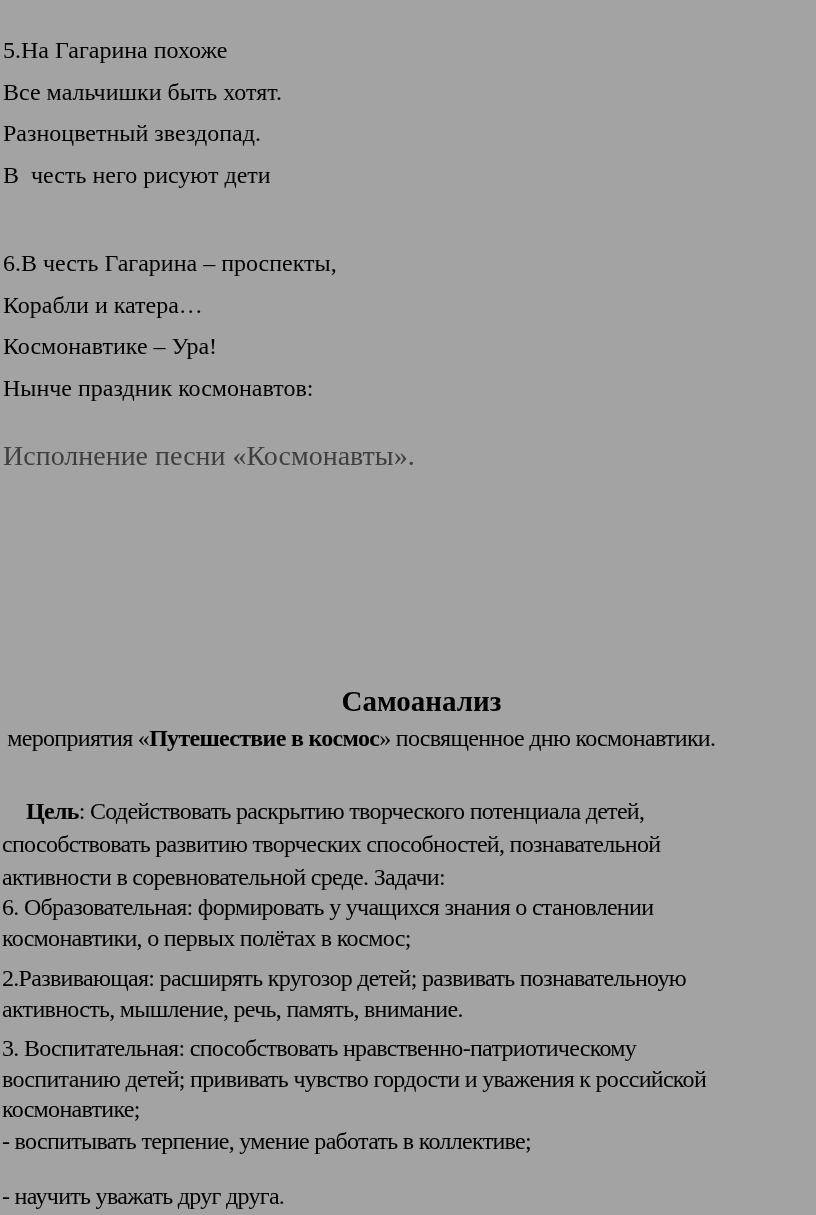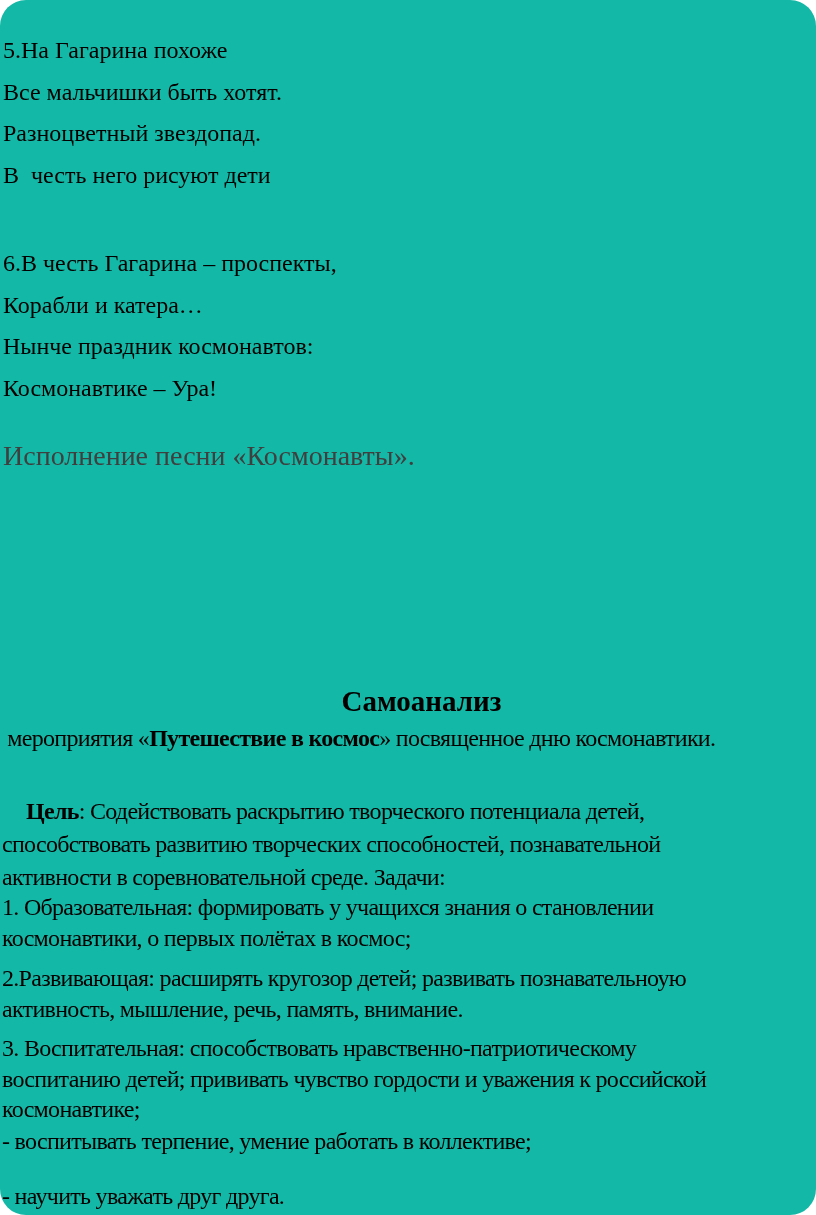--- a/index.html
+++ b/index.html
@@ -4,25 +4,24 @@
 <style>
   html, body {
     margin: 0;
     padding: 0;
     background: #ffffff;
   }
   .page {
     position: relative;
     width: 816px;
     height: 1215px;
-    background: #14b8a6;
+    background: #a3a3a3;
     color: #000000;
     font-family: "Liberation Serif", "DejaVu Serif", serif;
     overflow: hidden;
-    border-radius: 26px;
   }
   
   .poem-block {
     position: absolute;
     left: 3px;
     right: 10px;
     font-size: 24px;
   }
   .poem-block .line {
     line-height: 41.5px;
@@ -79,40 +78,40 @@
   <div class="poem-block" id="stanza-5">
       <div class="line">5.На Гагарина похоже</div>
       <div class="line">Все мальчишки быть хотят.</div>
       <div class="line">Разноцветный звездопад.</div>
       <div class="line">В  честь него рисуют дети</div>
     </div>
 
   <div class="poem-block" id="stanza-6">
       <div class="line">6.В честь Гагарина – проспекты,</div>
       <div class="line">Корабли и катера…</div>
+      <div class="line">Космонавтике – Ура!</div>
       <div class="line">Нынче праздник космонавтов:</div>
-      <div class="line">Космонавтике – Ура!</div>
     </div>
 
   <div id="song-note">Исполнение песни «Космонавты».</div>
 
   <div id="analysis-heading">Самоанализ</div>
 
   <div class="doc-par" id="intro-par">
     <div class="doc-line"><span> мероприятия «</span><span class="bold-run">Путешествие в космос</span><span>» посвященное дню космонавтики.</span></div>
   </div>
 
   <div class="doc-par" id="goal-par">
     <div class="doc-line" id="goal-line-1"><span class="bold-run">Цель</span><span>: Содействовать раскрытию творческого потенциала детей,</span></div>
     <div class="doc-line">способствовать развитию творческих способностей, познавательной</div>
     <div class="doc-line">активности в соревновательной среде. Задачи:</div>
   </div>
 
   <div class="doc-par" id="task-1">
-      <div class="line">1. Образовательная: формировать у учащихся знания о становлении</div>
+      <div class="line">6. Образовательная: формировать у учащихся знания о становлении</div>
       <div class="line">космонавтики, о первых полётах в космос;</div>
     </div>
 
   <div class="doc-par" id="task-2">
       <div class="line">2.Развивающая: расширять кругозор детей; развивать познавательноую</div>
       <div class="line">активность, мышление, речь, память, внимание.</div>
     </div>
 
   <div class="doc-par" id="task-3">
       <div class="line">3. Воспитательная: способствовать нравственно-патриотическому</div>

